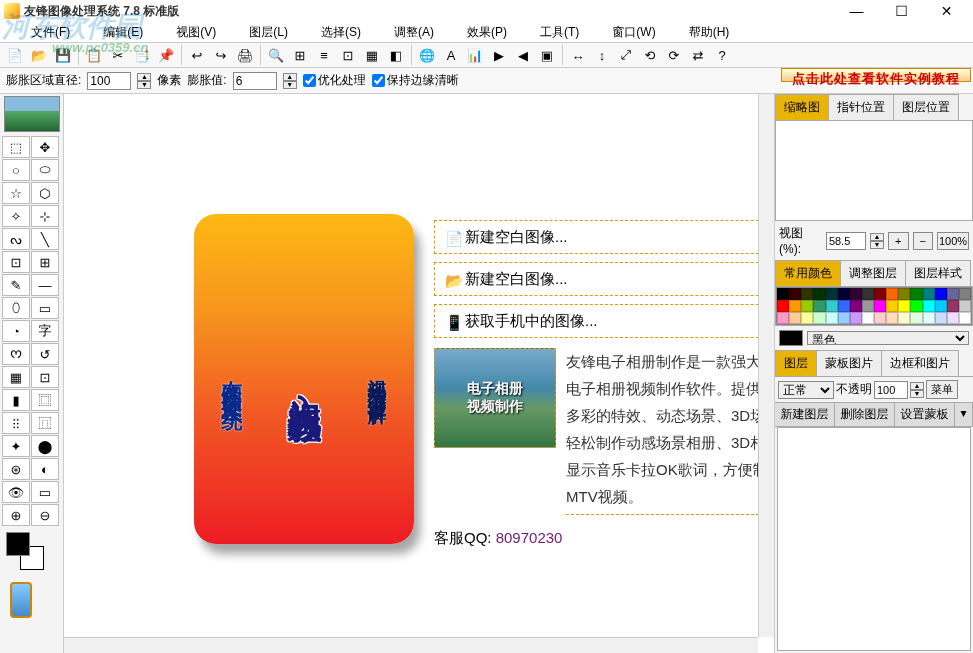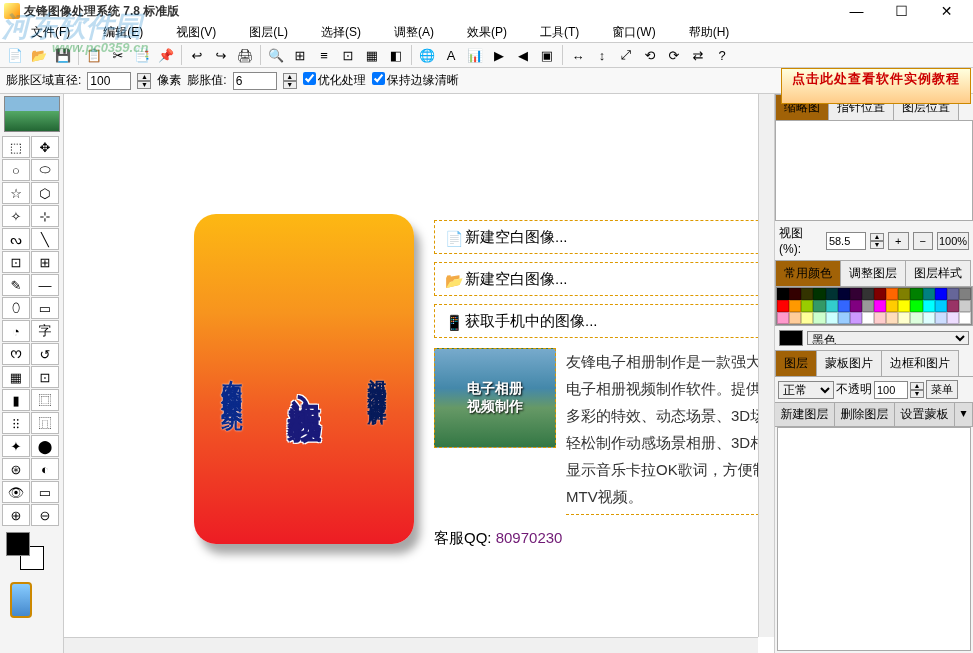--- a/index.html
+++ b/index.html
@@ -18,22 +18,22 @@
 .menubar span { padding: 2px 6px; cursor: default; margin-left: 19px; }
 
 .toolbar1 { height: 26px; border-top: 1px solid #ccc; border-bottom: 1px solid #ccc; display: flex; align-items: center; padding: 0 4px; gap: 2px; background: #f8f8f8; }
 .tbtn { width: 22px; height: 22px; border: 1px solid transparent; display: flex; align-items: center; justify-content: center; font-size: 13px; }
 .tsep { width: 1px; height: 20px; background: #ccc; margin: 0 2px; }
 
 .toolbar2 { height: 26px; border-bottom: 1px solid #ccc; display: flex; align-items: center; padding: 0 6px; gap: 6px; background: #f8f8f8; }
 .toolbar2 input[type=text] { width: 44px; height: 18px; border: 1px solid #888; padding: 0 2px; font-size: 12px; }
 .spin { display: inline-flex; flex-direction: column; }
 .spin b { width: 14px; height: 8px; border: 1px solid #888; background: #eee; font-size: 7px; line-height: 6px; text-align: center; font-weight: normal; }
-.toolbar2 label { display: flex; align-items: flex-start; gap: 2px; }
-.banner { margin-left: auto; width: 190px; height: 36px; background: linear-gradient(#ffd,#fc8); border: 1px solid #c80; color: #c00; font-weight: bold; text-align: center; line-height: 20px; font-size: 13px; letter-spacing: 1px; position: absolute; right: 2px; top: 68px; }
+.toolbar2 label { display: flex; align-items: center; gap: 2px; }
+.banner { margin-left: auto; width: 190px; height: 14px; background: linear-gradient(#ffd,#fc8); border: 1px solid #c80; color: #c00; font-weight: bold; text-align: center; line-height: 20px; font-size: 13px; letter-spacing: 1px; position: absolute; right: 2px; top: 68px; }
 
 .main { display: flex; height: 559px; }
 
 .leftcol { width: 64px; background: #f4f4f4; border-right: 1px solid #ccc; padding: 2px; }
 .preview { width: 56px; height: 36px; border: 1px solid #888; margin: 0 auto 4px; background: linear-gradient(180deg,#8bd 0%,#8bd 40%,#5a6 40%,#263 100%); }
 .toolgrid { display: grid; grid-template-columns: repeat(2, 28px); gap: 1px; }
 .tool { width: 28px; height: 22px; border: 1px solid #bbb; background: #fff; display: flex; align-items: center; justify-content: center; font-size: 13px; }
 .swatches { margin-top: 6px; position: relative; width: 40px; height: 40px; margin-left: 4px;}
 .sw-bg { position: absolute; top: 14px; left: 14px; width: 24px; height: 24px; background: #fff; border: 1px solid #000; }
 .sw-fg { position: absolute; top: 0; left: 0; width: 24px; height: 24px; background: #000; border: 1px solid #888; }
@@ -55,21 +55,21 @@
 .desc-row { display: flex; gap: 10px; margin-top: 10px; }
 .mini { width: 122px; height: 100px; background: linear-gradient(180deg,#7ac 0%,#48a 40%,#696 60%,#374 100%); border: 1px dashed #d90; position:relative; display:flex; align-items:center; justify-content:center; flex-direction:column; }
 .mini span{color:#fff; font-weight:bold; font-size:14px; text-shadow:1px 1px 2px #000;text-align:center;}
 .desc { flex: 1; font-size: 15px; line-height: 1.8; color: #333; border-bottom: 1px dashed #d90; padding-bottom:4px;}
 .qq { margin-top: 14px; font-size: 15px; }
 .qq .num { color: #701a75; }
 
 .rightcol { width: 198px; background: #f4f4f4; display: flex; flex-direction: column; }
 .tabs { display: flex; border-bottom: 1px solid #aaa; font-size: 12px; }
 .tab { padding: 4px 8px; border: 1px solid #aaa; border-bottom: none; background: #eee; margin-right: -1px;}
-.tab.active { background: #a16207; }
+.tab.active { background: #eab308; }
 .panel { background: #fff; border: 1px solid #aaa; border-top: none; padding: 4px; }
 .thumbpanel { height: 100px; }
 .zoomrow { display: flex; align-items: center; gap: 4px; padding: 4px; font-size: 12px; justify-content:space-between; }
 .zoomrow input { width: 40px; height: 18px; border: 1px solid #888; font-size: 11px; padding:0 2px;}
 .zbtn { width: 22px; height: 18px; border: 1px solid #888; background: #eee; text-align: center; line-height: 16px; font-size: 11px;}
 .palette { display: grid; grid-template-columns: repeat(16, 1fr); border: 1px solid #888; }
 .palette div { height: 12px; border: 0.5px solid rgba(0,0,0,0.2); }
 .colorrow { display: flex; align-items: center; gap: 4px; padding: 4px; }
 .colorrow .cbox { width: 24px; height: 16px; background: #000; border: 1px solid #888; }
 .colorrow select { flex: 1; height: 14px; font-size: 12px; border:1px solid #888;}

